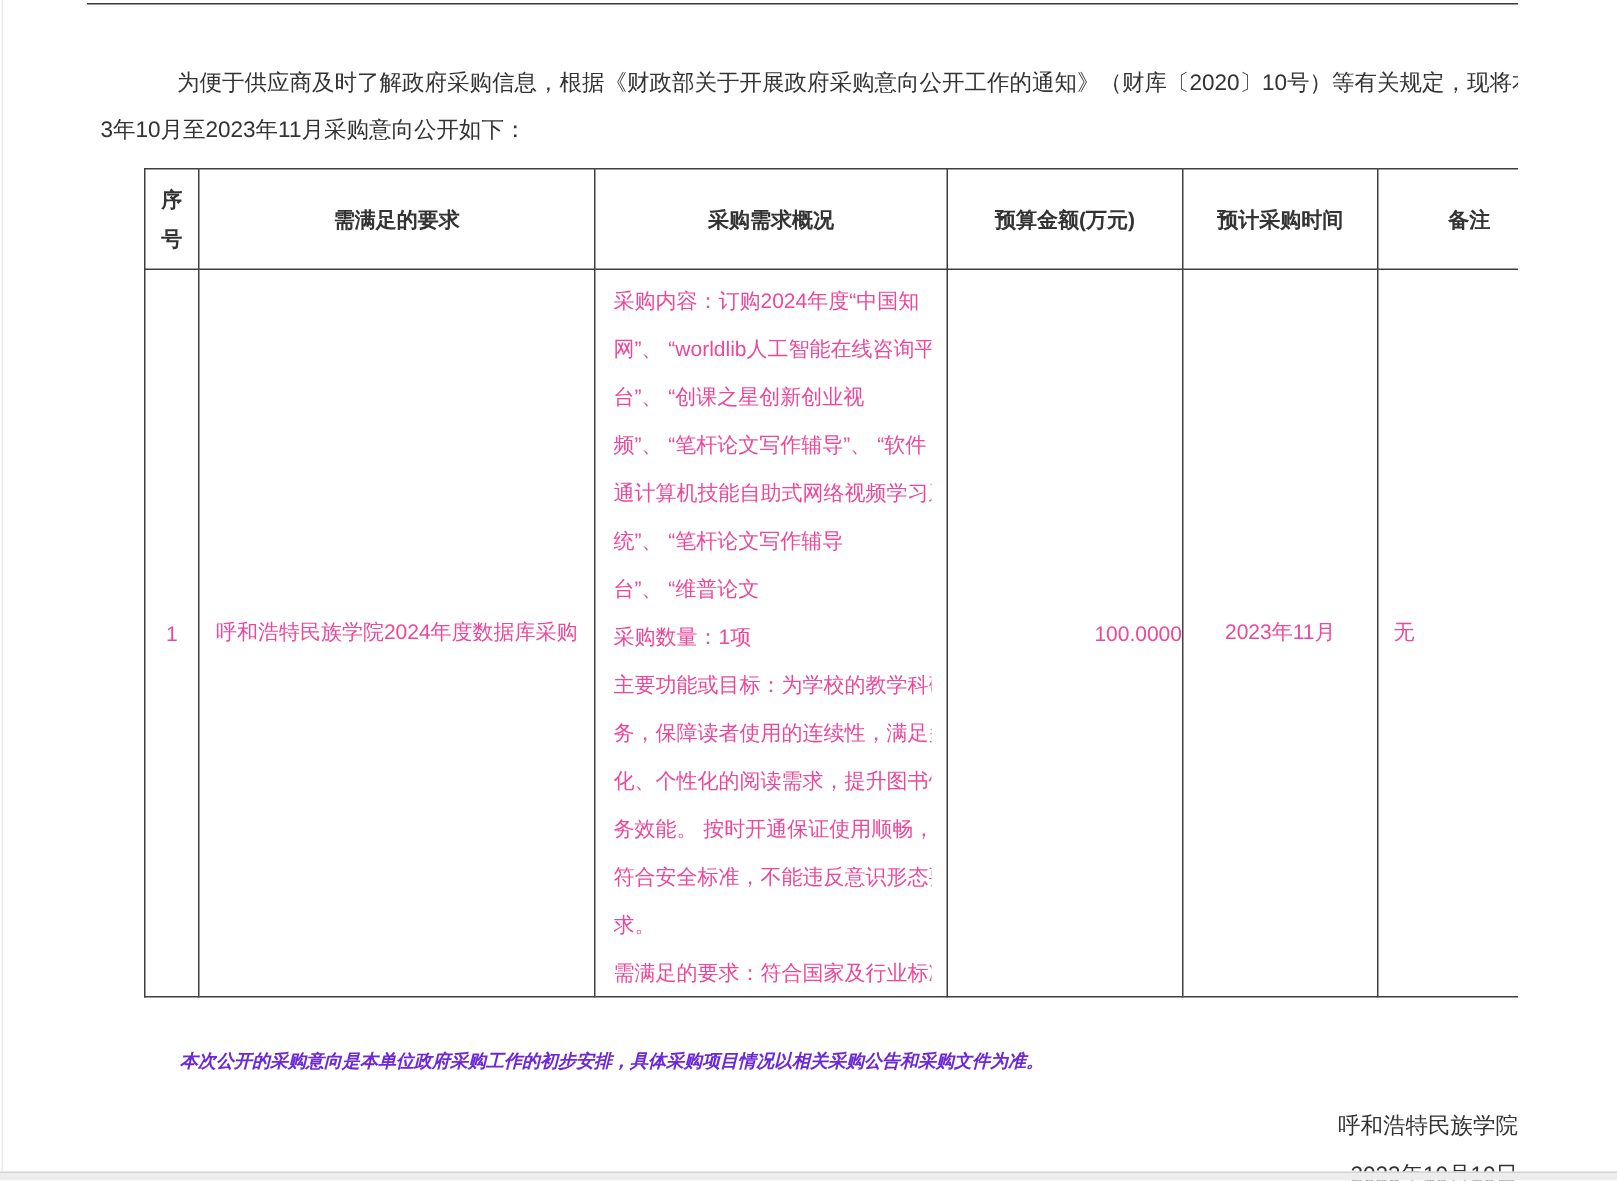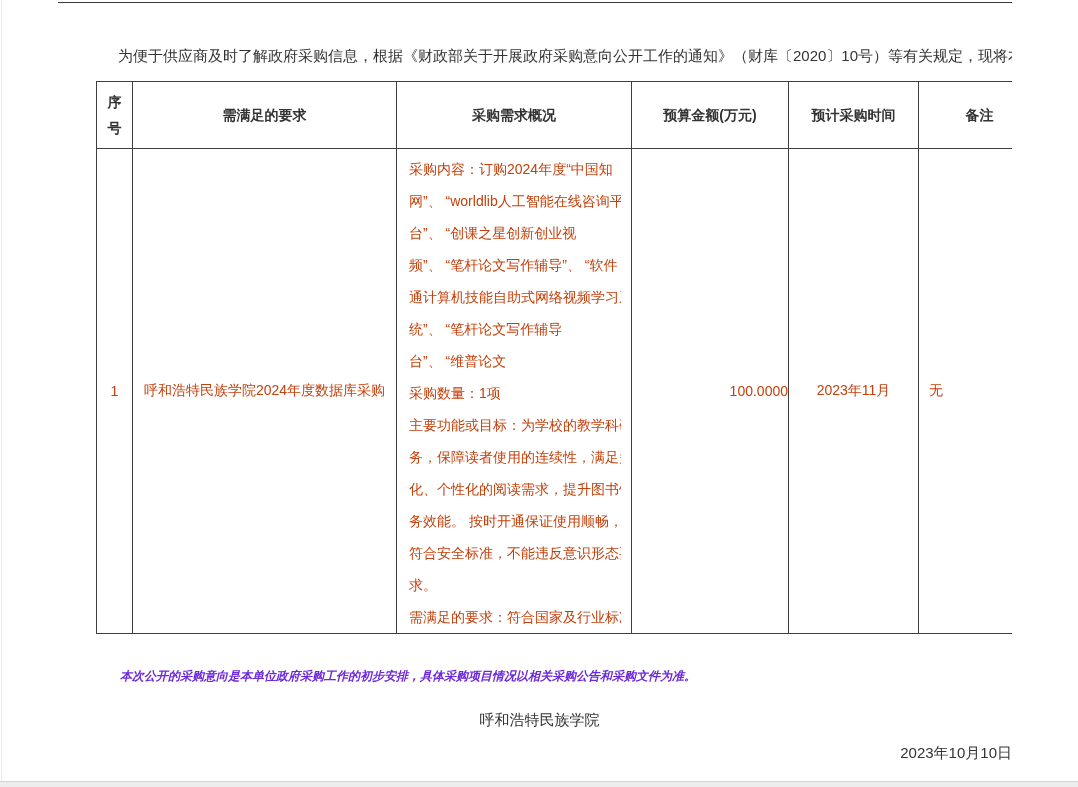--- a/index.html
+++ b/index.html
@@ -49,21 +49,21 @@
     height: 67px;
     font-weight: bold;
     color: #333;
     text-align: center;
     vertical-align: middle;
     line-height: 26px;
     padding: 0 4px;
   }
   table.notice td {
     height: 481px;
-    color: #c2410c;
+    color: #ec4899;
     vertical-align: middle;
   }
   td.cell-no { text-align: center; }
   td.cell-project { padding: 0 10px; text-align: center; }
   td.cell-demand { vertical-align: top; padding: 4px 10px 0 12px; }
   .demand-line { line-height: 32px; white-space: nowrap; overflow: hidden; }
   td.cell-budget { text-align: right; }
   td.cell-time { text-align: center; }
   td.cell-remark { text-align: left; padding-left: 10px; vertical-align: middle; }
 
@@ -73,21 +73,21 @@
     font-family: Liberation Sans, sans-serif;
     font-style: italic;
     font-weight: bold;
     font-size: 12px;
     color: #6d28d9;
     line-height: 20px;
     white-space: nowrap; overflow: hidden;
   }
   .sign-org {
     margin-top: 24px;
-    text-align: center;
+    text-align: right;
     font-size: 15px;
     color: #333;
     line-height: 20px;
   }
   .sign-date {
     margin-top: 13px;
     text-align: right;
     font-size: 15px;
     color: #333;
     line-height: 20px;
@@ -98,20 +98,21 @@
 
 <div class="page">
 
   <div class="top-border-line"></div>
   <div class="left-edge-line"></div>
 
   <div class="content">
 
     <div class="intro">
       <div class="line first">为便于供应商及时了解政府采购信息，根据《财政部关于开展政府采购意向公开工作的通知》（财库〔2020〕10号）等有关规定，现将本单位202</div>
+      <div class="line">3年10月至2023年11月采购意向公开如下：</div>
     </div>
 
     <table class="notice">
       <colgroup>
         <col style="width:36px">
         <col style="width:264px">
         <col style="width:235px">
         <col style="width:157px">
         <col style="width:130px">
         <col style="width:122px">

